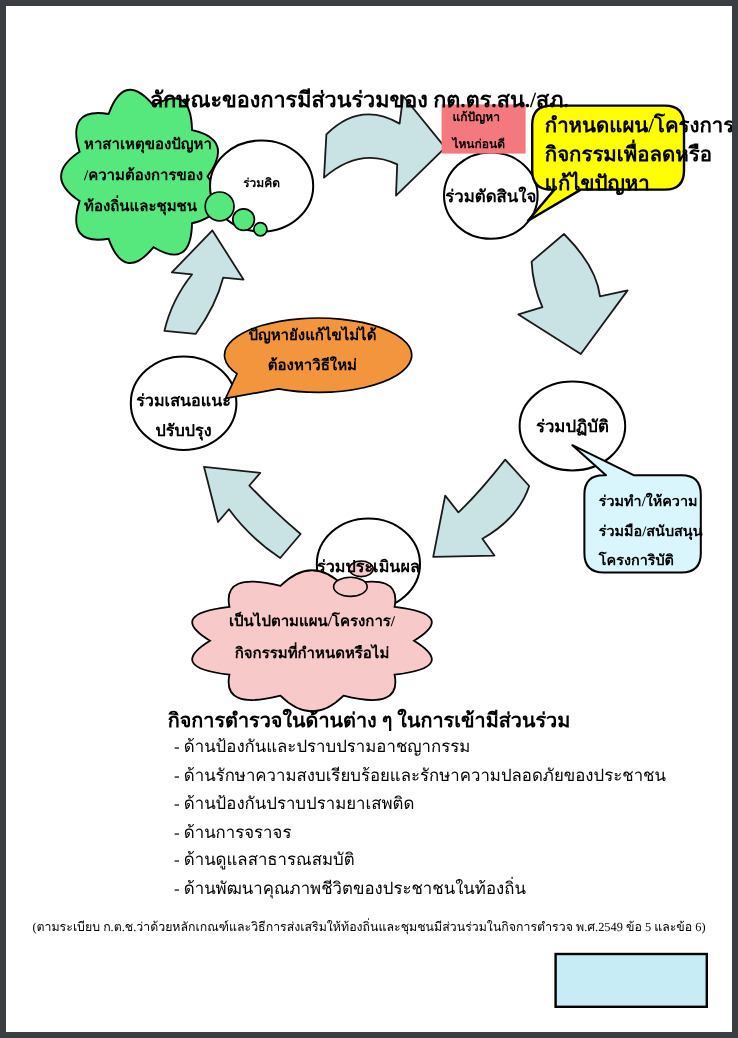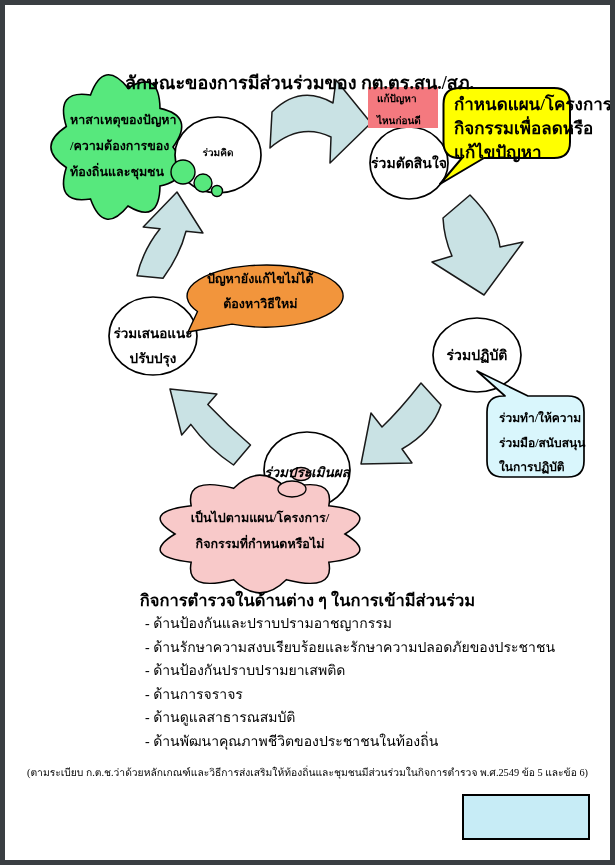--- a/index.html
+++ b/index.html
@@ -18,21 +18,21 @@
   .title { left:0; top:44px; width:599px; font-size:18px;margin-top:24px; }
   .cloud-green-text { left:70px; top:107px; width:120px; font-size:12.5px; line-height:26px; }
   .lbl-think { left:168px; top:145px; width:100px; font-size:10px; }
   .red-note-text { left:377px; top:88px; font-size:10px; line-height:21.5px; }
   .yellow-text { left:454px; top:93px; font-size:17px; line-height:24px; }
   .lbl-decide { left:359px; top:152px; width:100px; font-size:14px; }
   .orange-text { left:207px; top:267px; font-size:12.5px; line-height:25px;text-align:center; }
   .lbl-suggest { left:103px; top:322px; width:100px; font-size:13.5px; line-height:24.5px; }
   .lbl-act { left:427px; top:344px; width:100px; font-size:14px; }
   .blue-text { left:499px; top:406px; font-size:12px; line-height:24.5px; }
-  .lbl-evaluate { left:254px; top:461px; width:106px; font-size:13.5px;font-style:italic; }
+  .lbl-evaluate { left:254px; top:461px; width:106px; font-size:13.5px; }
   .cloud-pink-text { left:178px; top:505px; width:164px; font-size:12.5px; line-height:26px; }
   .heading2 { left:0; top:587px; width:615px; font-size:16.5px; }
   .list { left:145px; top:612px; width:440px; font-size:14px; line-height:23.5px; }
   .footnote { left:0; top:764px; width:615px; font-size:10.3px; }
   .footer-box-text { left:463px; top:795px; width:126px; height:44px; font-size:14.5px;
     display:flex; align-items:center; justify-content:center; }
   .line { display:block; }
 </style>
 </head>
 <body>
@@ -106,21 +106,21 @@
   <div class="t lbl-suggest b ctr">
     <span class="line">ร่วมเสนอแนะ</span>
     <span class="line">ปรับปรุง</span>
   </div>
 
   <div class="t lbl-act b ctr">ร่วมปฏิบัติ</div>
 
   <div class="t blue-text b">
     <span class="line">ร่วมทำ/ให้ความ</span>
     <span class="line">ร่วมมือ/สนับสนุน</span>
-    <span class="line">ในการปฏิบัติ</span>
+    <span class="line">โครงการิบัติ</span>
   </div>
 
   <div class="t lbl-evaluate b ctr">ร่วมประเมินผล</div>
 
   <div class="t cloud-pink-text b ctr">
     <span class="line">เป็นไปตามแผน/โครงการ/</span>
     <span class="line">กิจกรรมที่กำหนดหรือไม่</span>
   </div>
 
   <div class="t heading2 b ctr">กิจการตำรวจในด้านต่าง ๆ ในการเข้ามีส่วนร่วม</div>

